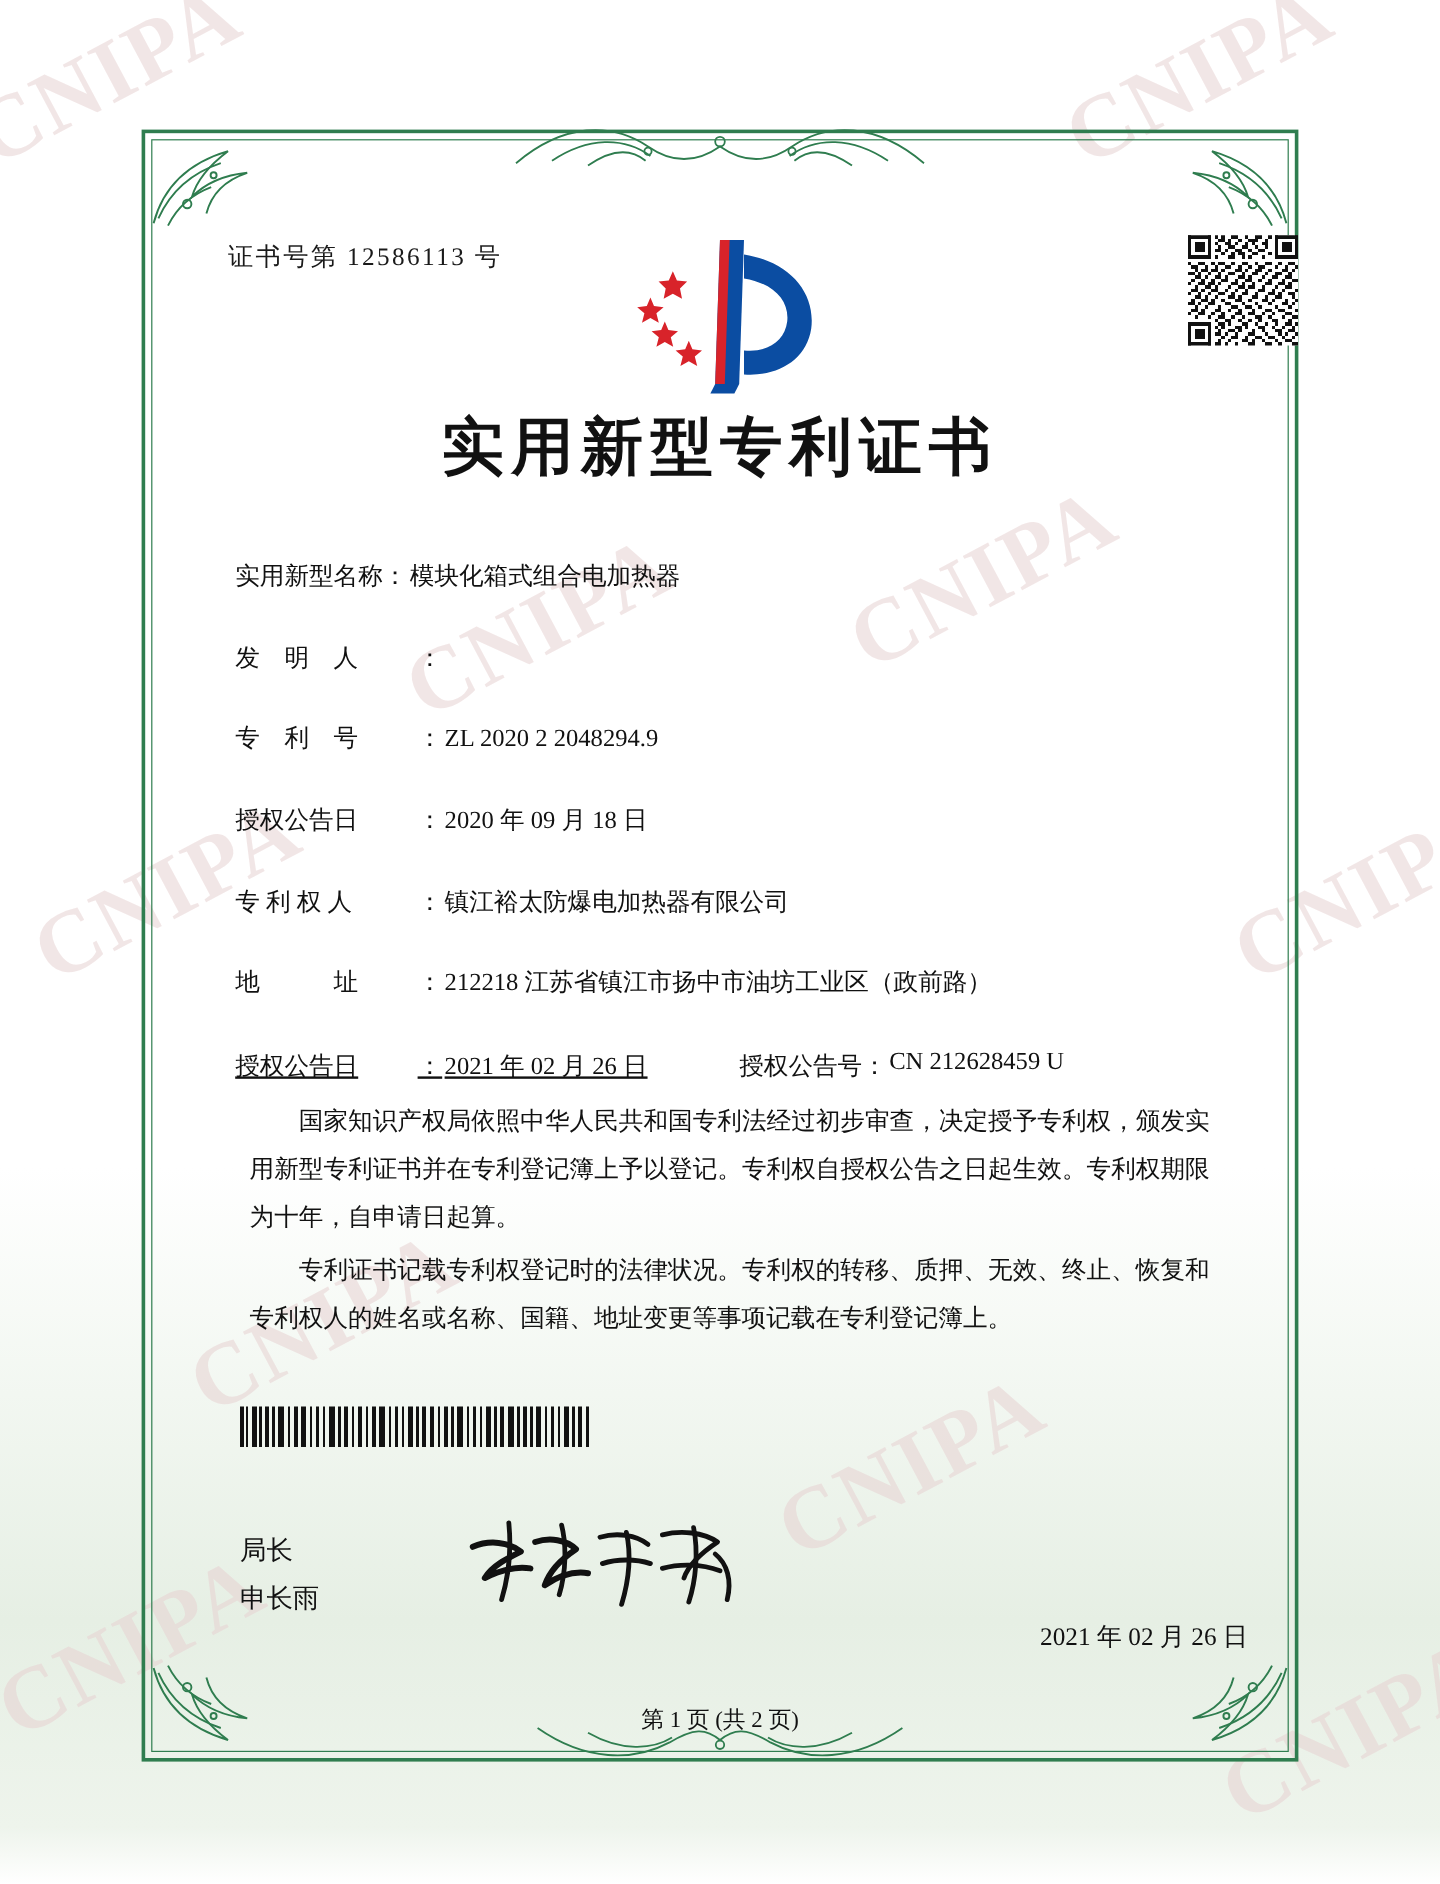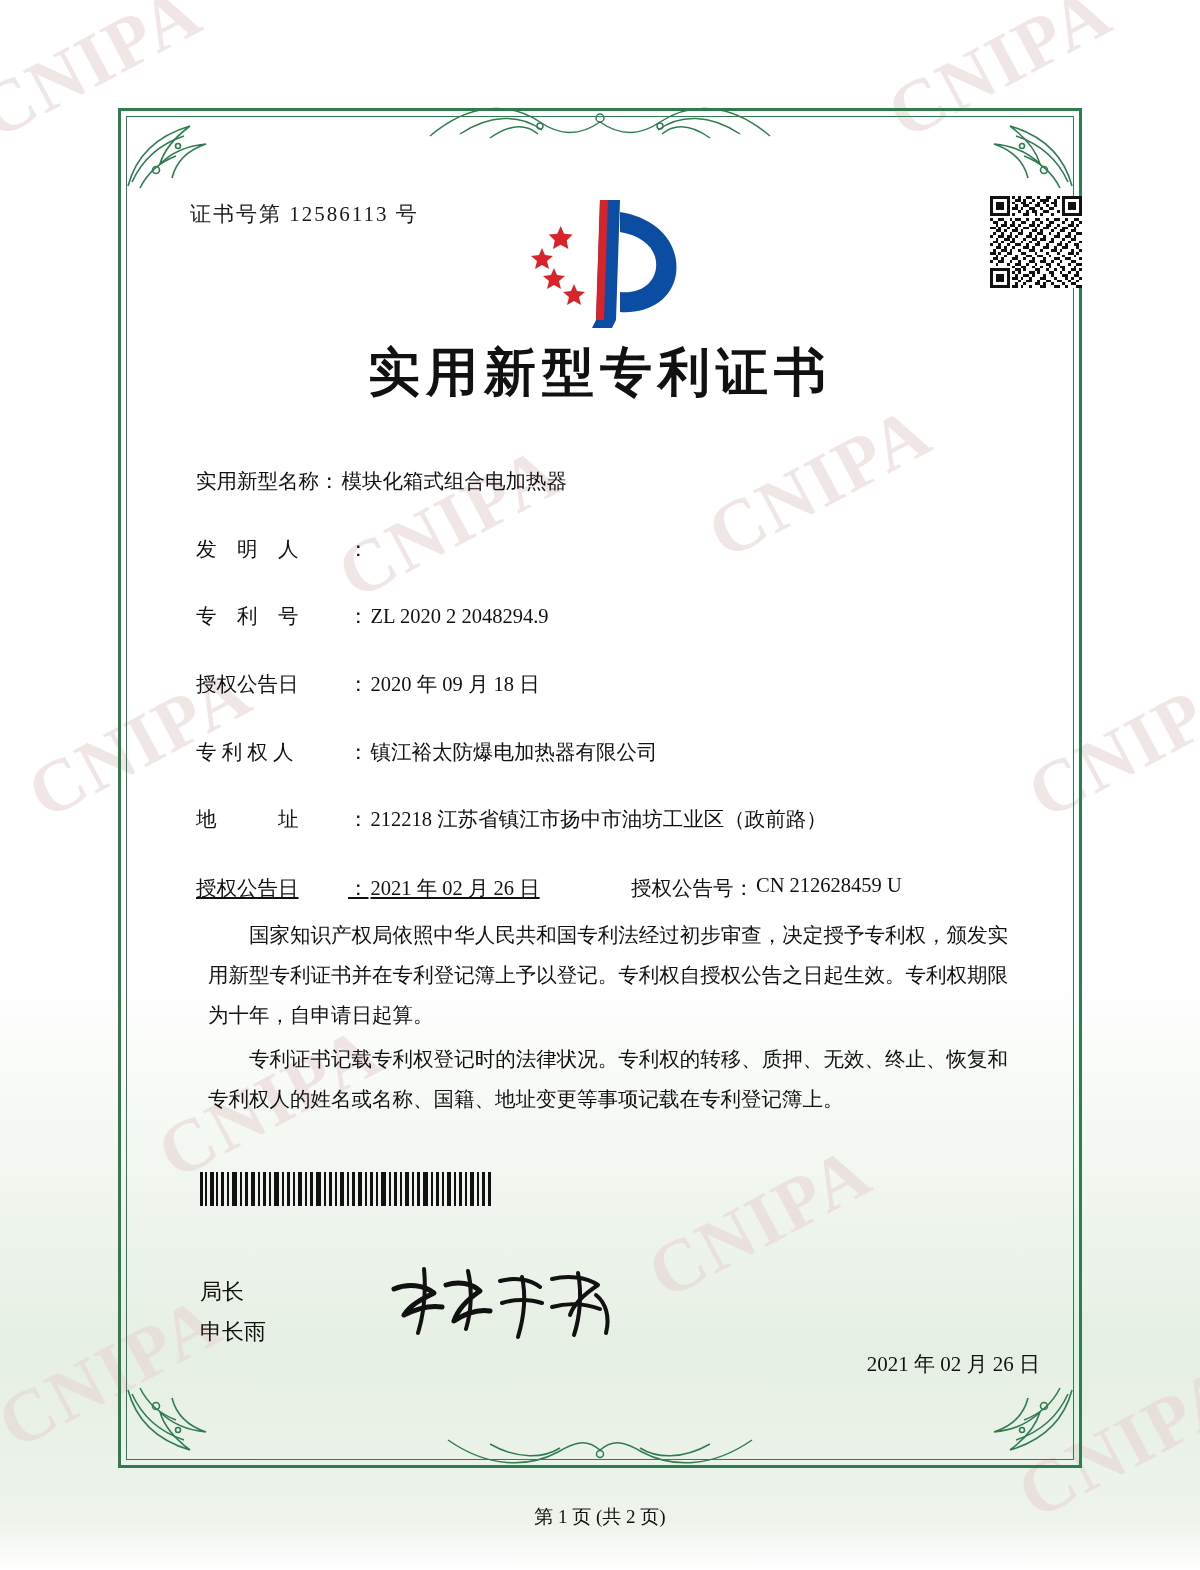--- a/index.html
+++ b/index.html
@@ -164,21 +164,21 @@
     display: inline-block;
     width: 152px;
   }
 
   .row-dual {
     display: flex;
     align-items: baseline;
     margin-bottom: 30px;
   }
   .dual-left { flex: 0 0 420px; display: flex; text-decoration: underline; }
-  .dual-right { flex: 1 1 auto; display: flex; margin-left: 15px; }
+  .dual-right { flex: 1 1 auto; display: flex; }
 
   
   .paras {
     position: absolute;
     left: 196px;
     top: 916px;
     width: 812px;
     font-size: 20.5px;
     line-height: 1.95;
     color: #111;
@@ -222,21 +222,21 @@
     position: absolute;
     right: 160px;
     top: 1350px;
     font-size: 21px;
     color: #111;
   }
 
   .page-no {
     position: absolute;
     left: 0; right: 0;
-    top: 1504px;
+    top: 1420px;
     text-align: center;
     font-size: 19px;
     color: #111;
   }
 
   .footer-note {
     position: absolute;
     left: 0; right: 0;
     top: 1580px;
     text-align: center;

